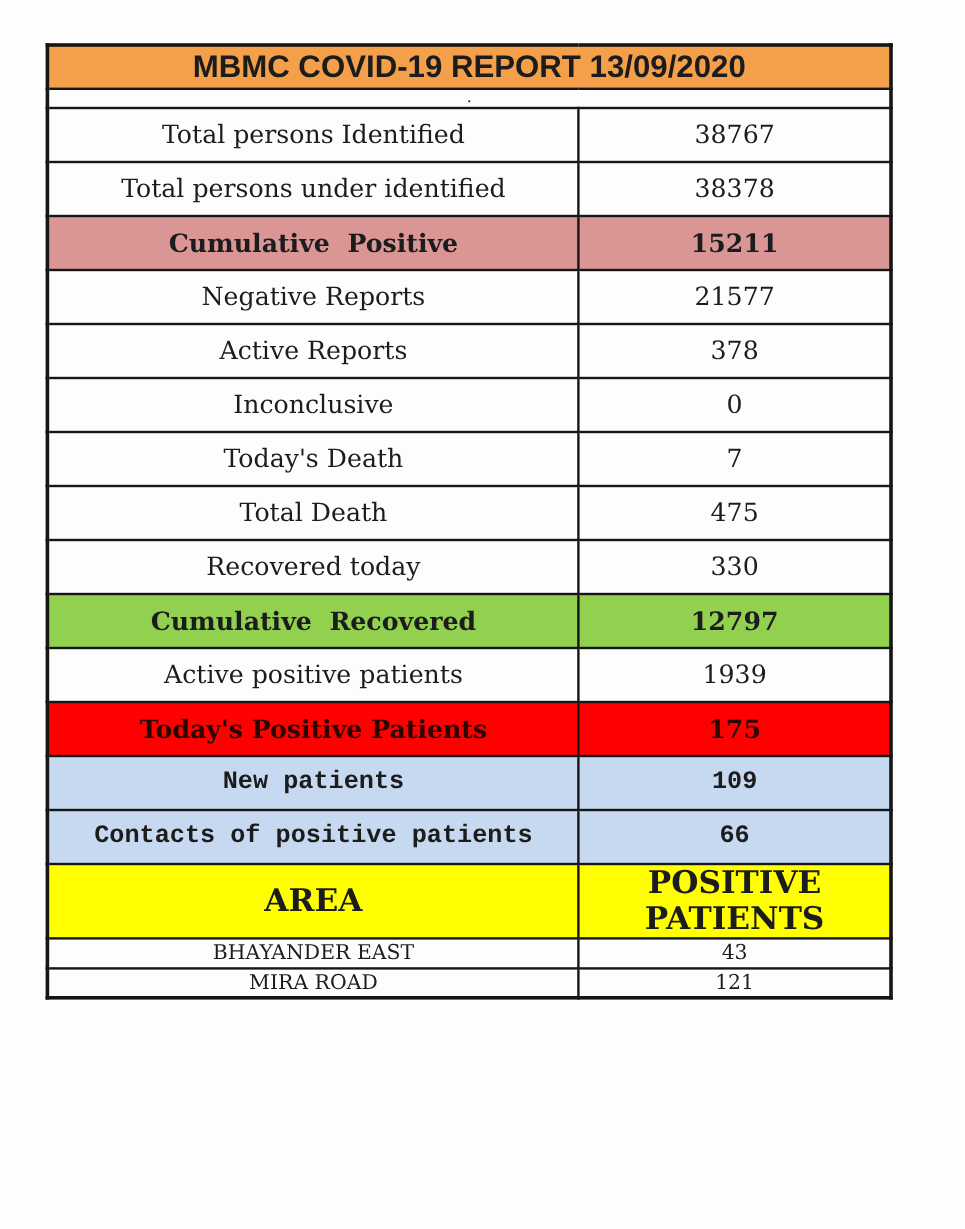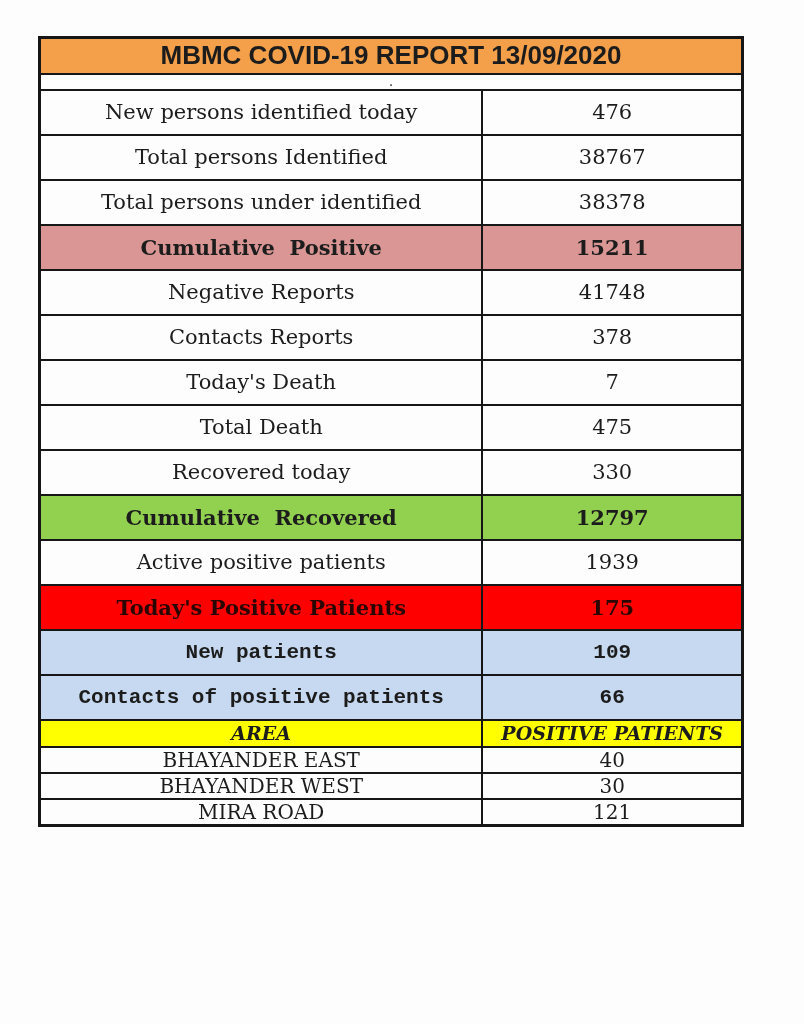--- a/index.html
+++ b/index.html
@@ -55,27 +55,26 @@
     font-size: 21px;
   }
   .row.pink td  { background: var(--pink, #D99694); font-weight: bold; margin-top: 20px; }
   .row.green td { background: var(--green, #92D050); font-weight: bold; }
   .row.red td   { background: var(--red, #FF0000); color: var(--red-text, #2B0500); font-weight: bold; }
   .row.blue td  { background: var(--blue, #C6D9F0); font-weight: bold; font-family: Liberation Mono, monospace; }
 
   .area-header-row td {
     background: var(--yellow, #FFFF00);
     font-weight: bold;
-    font-size: 19px;
+    font-size: 26px;
     height: 27px;
-    font-style: italic;
   }
   .area-row td {
     height: 25px;
-    font-size: 20px;
+    font-size: 17px;
     text-align: center;
   }
 </style>
 </head>
 <body>
 
 <div class="page">
   <table class="report">
     <colgroup>
       <col class="label-col">
@@ -84,42 +83,42 @@
     <tbody>
       <tr class="title-row">
         <td colspan="2">MBMC COVID-19 REPORT 13/09/2020</td>
       </tr>
       <tr class="dot-row">
         <td colspan="2">.</td>
       </tr>
     </tbody>
     <tbody>
         <tr class="row plain">
-          <td>New persons identified today</td>
-          <td>476</td>
-        </tr>
-        <tr class="row plain">
           <td>Total persons Identified</td>
           <td>38767</td>
         </tr>
         <tr class="row plain">
           <td>Total persons under identified</td>
           <td>38378</td>
         </tr>
         <tr class="row pink">
           <td>Cumulative  Positive</td>
           <td>15211</td>
         </tr>
         <tr class="row plain">
           <td>Negative Reports</td>
-          <td>41748</td>
+          <td>21577</td>
         </tr>
         <tr class="row plain">
-          <td>Contacts Reports</td>
+          <td>Active Reports</td>
           <td>378</td>
+        </tr>
+        <tr class="row plain">
+          <td>Inconclusive</td>
+          <td>0</td>
         </tr>
         <tr class="row plain">
           <td>Today's Death</td>
           <td>7</td>
         </tr>
         <tr class="row plain">
           <td>Total Death</td>
           <td>475</td>
         </tr>
         <tr class="row plain">
@@ -149,25 +148,21 @@
       </tbody>
     <tbody>
       <tr class="area-header-row">
         <td>AREA</td>
         <td>POSITIVE PATIENTS</td>
       </tr>
     </tbody>
     <tbody>
         <tr class="area-row">
           <td>BHAYANDER EAST</td>
-          <td>40</td>
-        </tr>
-        <tr class="area-row">
-          <td>BHAYANDER WEST</td>
-          <td>30</td>
+          <td>43</td>
         </tr>
         <tr class="area-row">
           <td>MIRA ROAD</td>
           <td>121</td>
         </tr>
       </tbody>
   </table>
 </div>
 
 </body></html>

